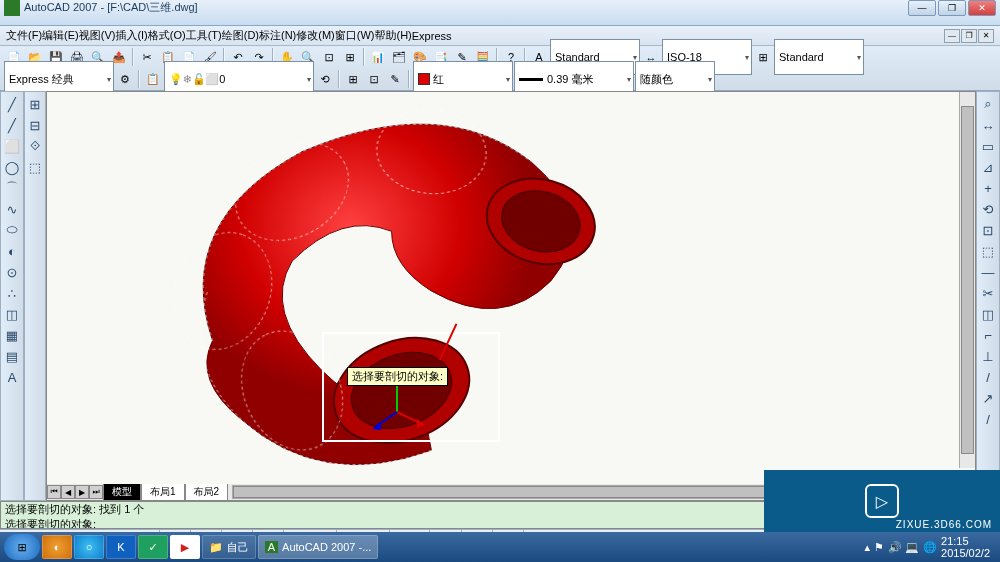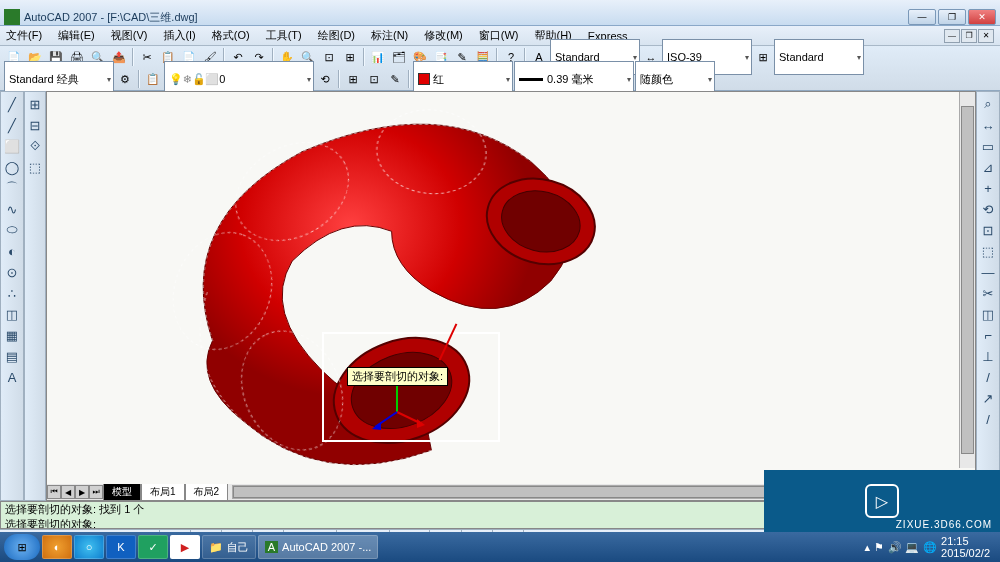--- a/index.html
+++ b/index.html
@@ -1,25 +1,25 @@
 <!DOCTYPE html>
 <html><head>
 <meta charset="utf-8">
 <style>
 * { margin: 0; padding: 0; box-sizing: border-box; font-family: "Microsoft YaHei", SimSun, sans-serif; font-size: 11px; }
 body { width: 1000px; height: 562px; background: #c0d4e8; overflow: hidden; position: relative; }
 
-.titlebar { height: 26px; background: linear-gradient(#e8f0fa, #c8dcf0); display: flex; align-items: flex-end; padding: 0 4px; border-bottom: 1px solid #8aa8c8; }
+.titlebar { height: 26px; background: linear-gradient(#e8f0fa, #c8dcf0); display: flex; align-items: flex-start; padding: 0 4px; border-bottom: 1px solid #8aa8c8; }
 .titlebar .app-icon { width: 16px; height: 16px; background: #2a7a2a; margin-right: 4px; }
 .titlebar .title { flex: 1; color: #1a3a5a; }
 .titlebar .winbtns { display: flex; gap: 2px; }
 .titlebar .winbtn { width: 28px; height: 16px; background: linear-gradient(#e8f0fa,#c0d4e8); border: 1px solid #7a98b8; border-radius: 2px; display: flex; align-items: center; justify-content: center; font-size: 9px; }
 .titlebar .winbtn.close { background: linear-gradient(#f08080,#d04040); color: #fff; }
 
-.menubar { height: 20px; background: linear-gradient(#e8f0fa,#d8e4f0); display: flex; align-items: center; padding: 0 6px; gap: 16px; border-bottom: 1px solid #a8b8c8; }
+.menubar { height: 20px; background: linear-gradient(#e8f0fa,#d8e4f0); display: flex; align-items: center; padding: 0 6px; gap: 0; border-bottom: 1px solid #a8b8c8; }
 .menubar .doc-winbtns { margin-left: auto; display: flex; gap: 1px; }
 .menubar .doc-winbtn { width: 16px; height: 14px; background: #e0e8f0; border: 1px solid #90a0b0; font-size: 8px; display: flex; align-items: center; justify-content: center; }
 
 .toolbars { background: linear-gradient(#e0ecf8,#d0dce8); border-bottom: 1px solid #90a8c0; }
 .tbrow { height: 22px; display: flex; align-items: center; padding: 1px 4px; gap: 1px; }
 .tbbtn { width: 20px; height: 20px; display: flex; align-items: center; justify-content: center; border: 1px solid transparent; border-radius: 2px; cursor: pointer; }
 .tbsep { width: 2px; height: 18px; border-left: 1px solid #a0b0c0; border-right: 1px solid #f0f8ff; margin: 0 2px; }
 .tbcombo { height: 36px; background: #fff; border: 1px solid #7a90a8; padding: 0 14px 0 4px; font-size: 11px; display: flex; align-items: center; position: relative; }
 .tbcombo::after { content: "▾"; position: absolute; right: 2px; font-size: 8px; color: #555; }
 .swatch { width: 12px; height: 12px; display: inline-block; margin-right: 3px; border: 1px solid #333; }
@@ -125,30 +125,30 @@
     <div class="tbbtn">🧮</div>
     <div class="tbsep"></div>
     <div class="tbbtn">?</div>
     <div class="tbsep"></div>
     <div class="tbbtn">A</div>
     <div class="tbcombo" style="width:90px">
         <span>Standard</span>
       </div>
     <div class="tbbtn">↔</div>
     <div class="tbcombo" style="width:90px">
-        <span>ISO-39</span>
+        <span>ISO-18</span>
       </div>
     <div class="tbbtn">⊞</div>
     <div class="tbcombo" style="width:90px">
         <span>Standard</span>
       </div>
   </div>
   <div class="tbrow">
     <div class="tbcombo" style="width:110px">
-        <span>Standard 经典</span>
+        <span>Express 经典</span>
       </div>
     <div class="tbbtn">⚙</div>
     <div class="tbsep"></div>
     <div class="tbbtn">📋</div>
     <div class="tbcombo" style="width:150px">
       <span style="color:#888">💡❄🔓⬜ </span>
         <span>0</span>
     </div>
     <div class="tbbtn">⟲</div>
     <div class="tbsep"></div>

